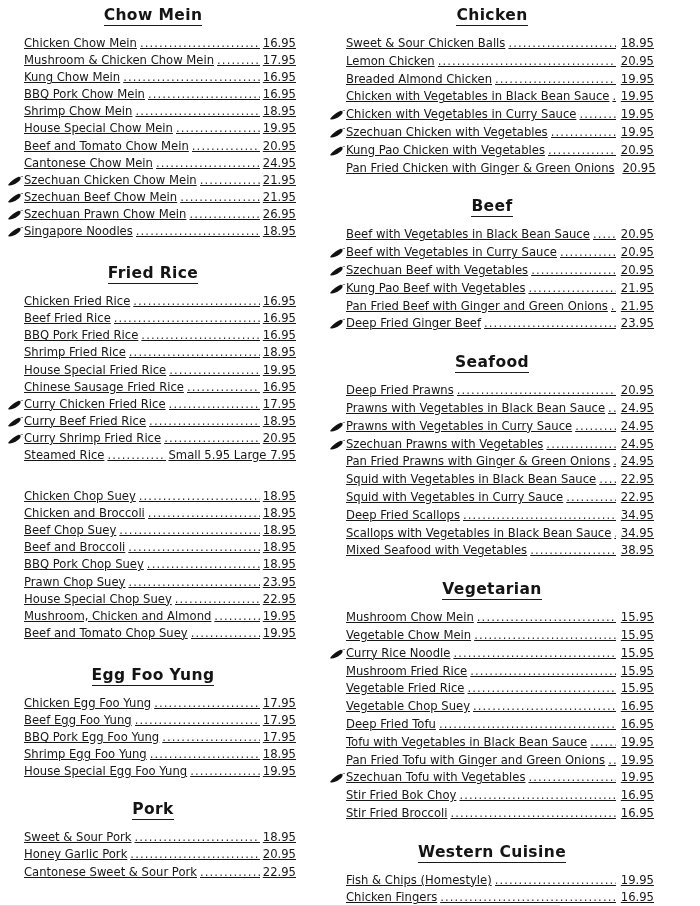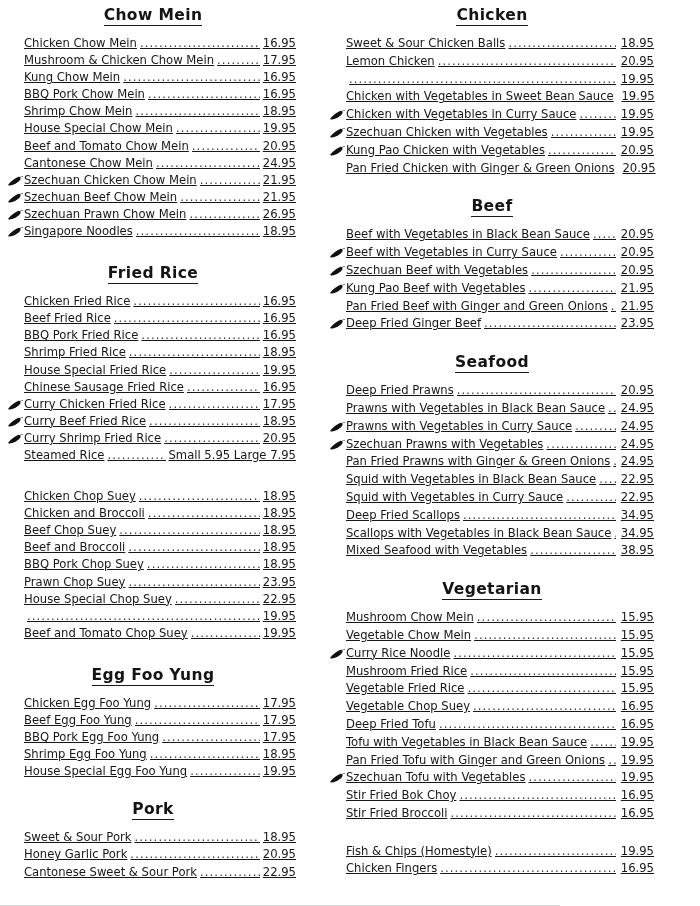--- a/index.html
+++ b/index.html
@@ -364,20 +364,21 @@
 
   <li class="item">
 
     <span class="item-name">House Special Chop Suey</span>
     <span class="dots"></span>
     <span class="item-price">22.95</span>
   </li>
 
   <li class="item">
 
+    <span class="item-name">Mushroom, Chicken and Almond</span>
     <span class="dots"></span>
     <span class="item-price">19.95</span>
   </li>
 
   <li class="item">
 
     <span class="item-name">Beef and Tomato Chop Suey</span>
     <span class="dots"></span>
     <span class="item-price">19.95</span>
   </li>
@@ -465,27 +466,28 @@
 
   <li class="item">
 
     <span class="item-name">Lemon Chicken</span>
     <span class="dots"></span>
     <span class="item-price">20.95</span>
   </li>
 
   <li class="item">
 
-    <span class="dots"></span>
-    <span class="item-price">19.95</span>
-  </li>
-
-  <li class="item">
-
-    <span class="item-name">Chicken with Vegetables in Sweet Bean Sauce</span>
+    <span class="item-name">Breaded Almond Chicken</span>
+    <span class="dots"></span>
+    <span class="item-price">19.95</span>
+  </li>
+
+  <li class="item">
+
+    <span class="item-name">Chicken with Vegetables in Black Bean Sauce</span>
     <span class="dots"></span>
     <span class="item-price">19.95</span>
   </li>
 
   <li class="item">
     <span class="chili-icon">
       <svg viewBox="0 0 20 14" width="16" height="12" aria-hidden="true">
         <path d="M18.6 1.1 C17.2 0.2 16.3 1.4 15.2 2.3 C14.6 1.6 13.6 1.5 12.6 1.9 C10.2 2.8 7.0 5.0 4.0 7.6 C2.4 9.0 1.0 10.4 0.4 11.4 C0.1 11.9 0.3 12.4 0.9 12.5 C2.2 12.8 4.6 12.4 7.1 11.4 C10.3 10.1 13.3 8.0 14.8 6.0 C15.8 4.7 16.0 3.5 15.4 2.6 C16.4 1.8 17.3 1.0 18.3 1.6 C18.7 1.8 19.0 1.3 18.6 1.1 Z" fill="#111111"></path>
       </svg>
     </span>
@@ -762,20 +764,21 @@
   <li class="item">
 
     <span class="item-name">Stir Fried Broccoli</span>
     <span class="dots"></span>
     <span class="item-price">16.95</span>
   </li>
 </ul>
   </div>
 <div class="sec-gap-md"></div>
   <div class="section">
+    <div class="section-header"><span class="hdr-text">Western Cuisine</span></div>
     <ul class="items">
   <li class="item">
 
     <span class="item-name">Fish &amp; Chips (Homestyle)</span>
     <span class="dots"></span>
     <span class="item-price">19.95</span>
   </li>
 
   <li class="item">
 

